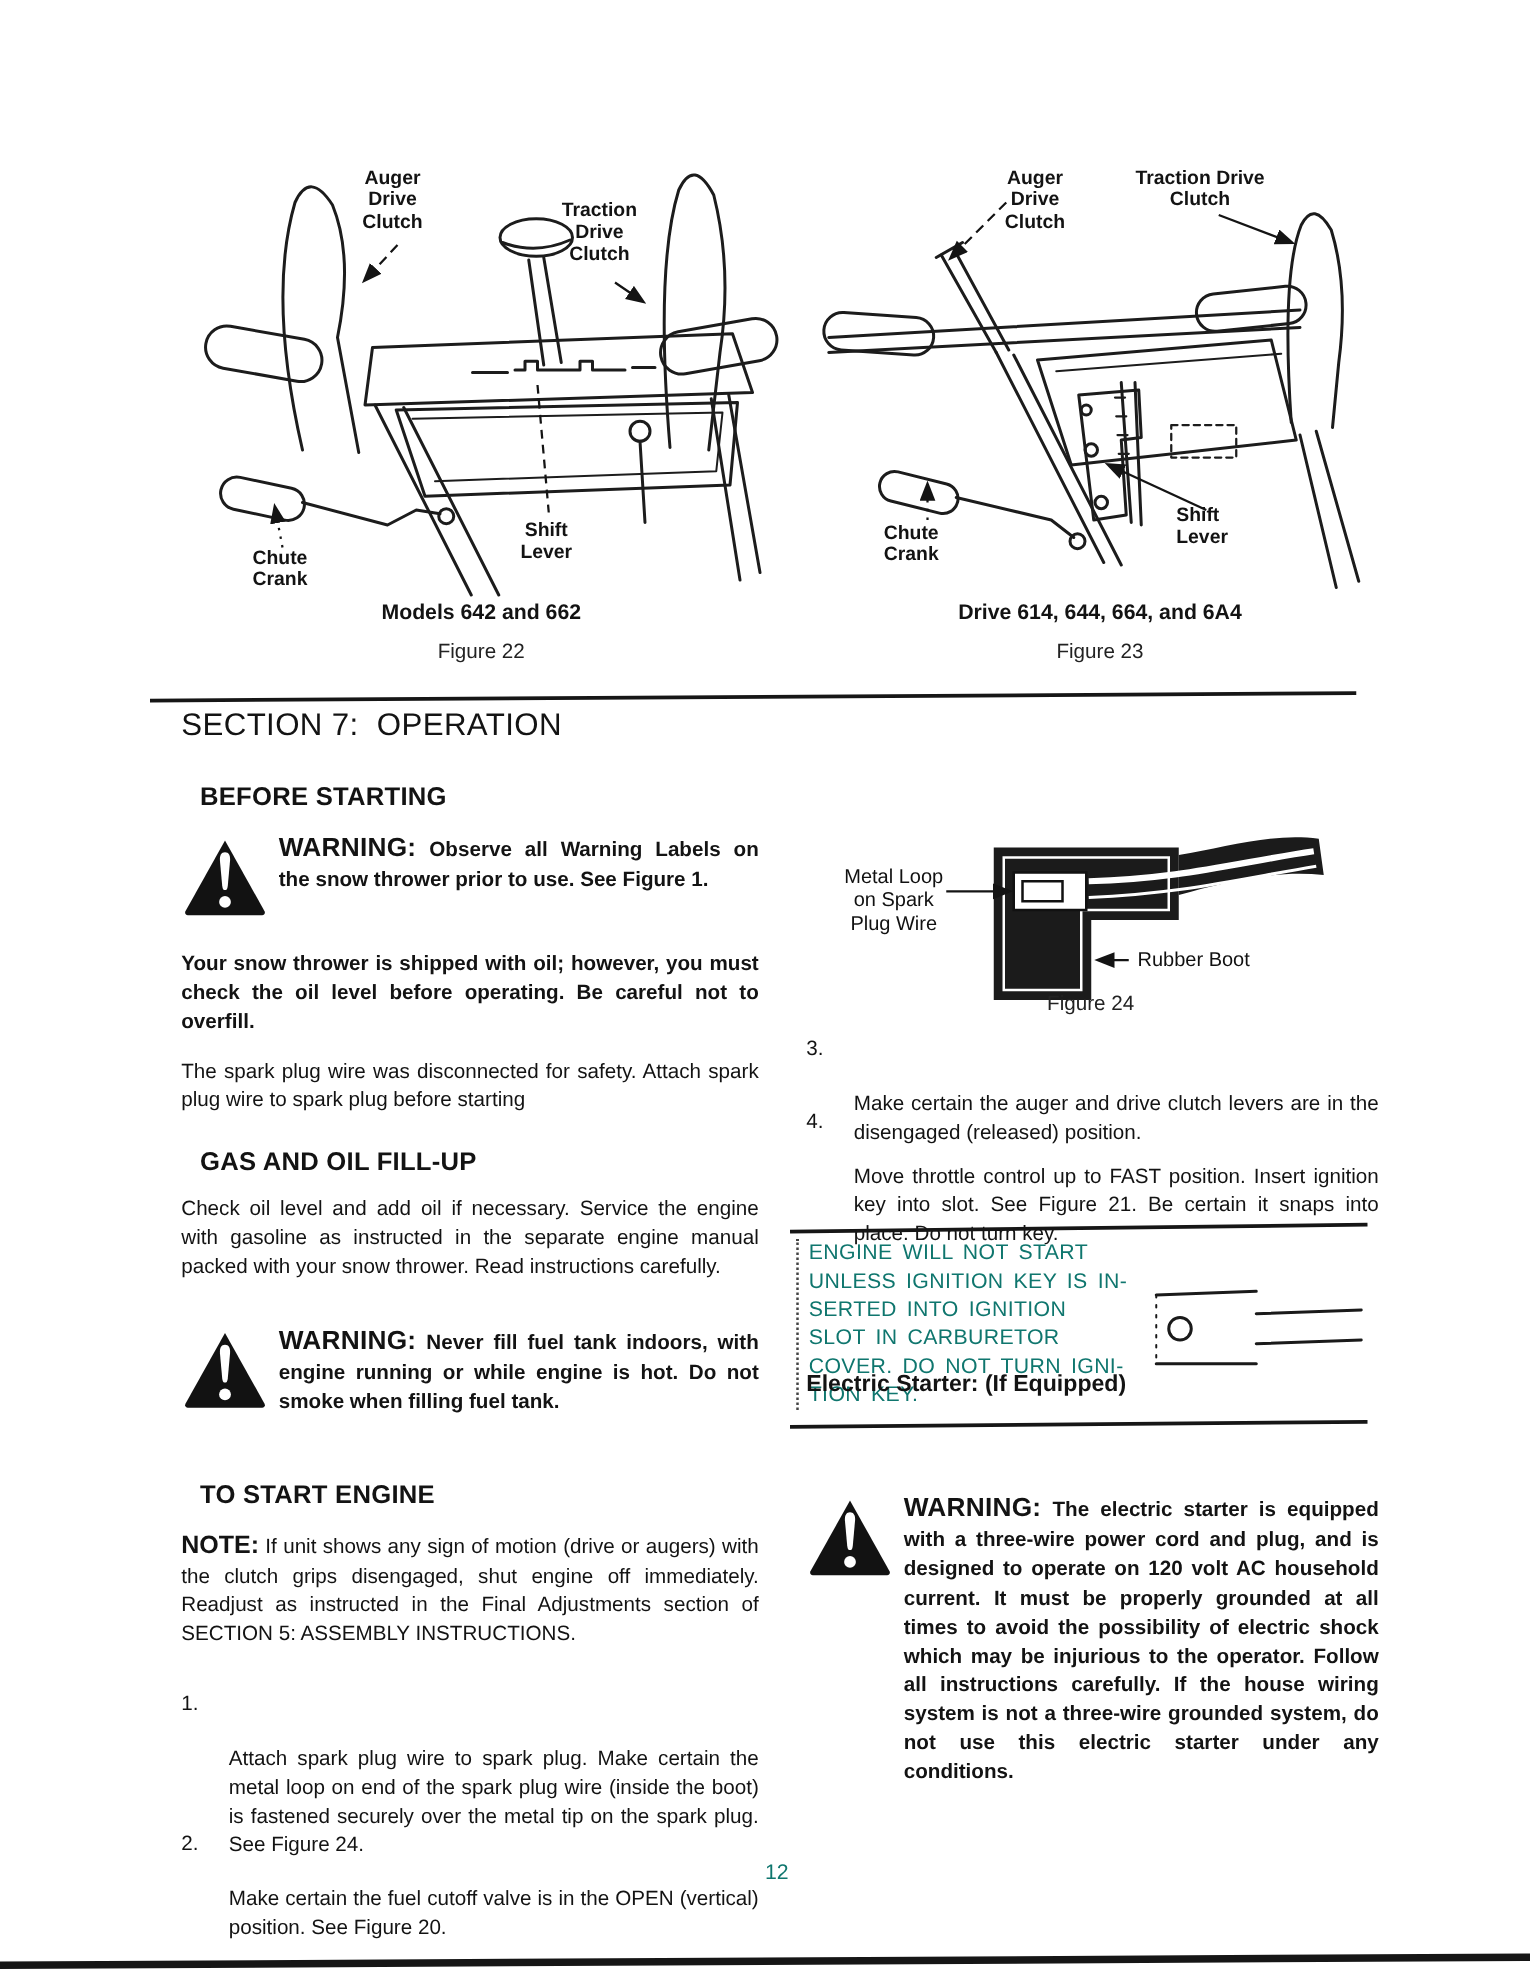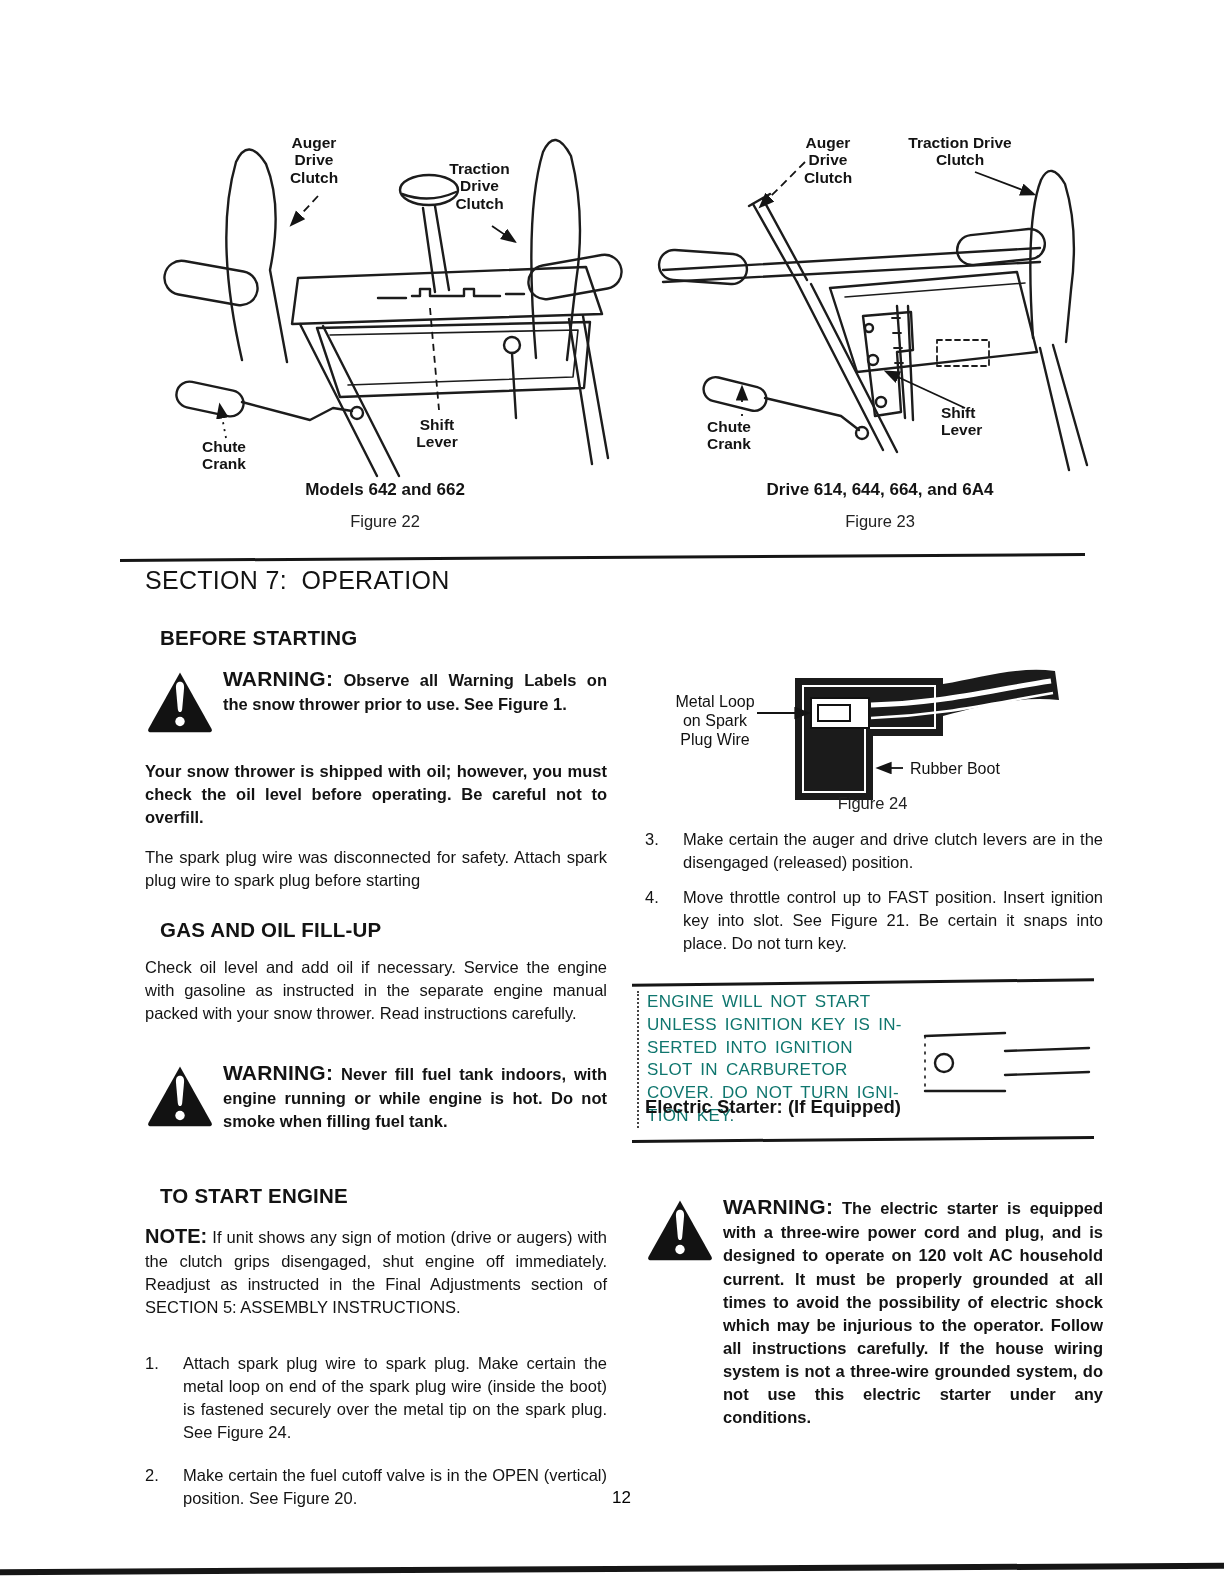--- a/index.html
+++ b/index.html
@@ -26,27 +26,27 @@
   .h3{position:absolute;left:0;font-weight:700;font-size:18.5px;}
   .para{position:absolute;left:0;right:0;font-size:16.5px;line-height:1.4;text-align:justify;}
   .parab{font-weight:700;}
   .warn{position:absolute;left:0;right:0;display:flex;align-items:flex-start;}
   .warn .tri{flex:0 0 70px;width:66px;height:72px;margin-top:2px;}
   .warntext{flex:1;font-size:16.5px;font-weight:700;line-height:1.4;text-align:justify;margin-left:8px;}
   .warnword{font-size:21px;font-weight:700;letter-spacing:.2px;}
   .noteword{font-size:20px;font-weight:700;}
   .li{position:absolute;left:0;right:0;display:flex;}
   .num{flex:0 0 38px;font-size:16.5px;line-height:1.4;}
-  .litext{flex:1;font-size:16.5px;line-height:1.4;text-align:justify;}
+  .litext{flex:1;font-size:16.5px;line-height:1.4;text-align:justify;margin-top:44px;}
   
   .f24label{position:absolute;font-size:16px;line-height:1.2;white-space:pre-line;color:#111;}
   
   .ebox-text{position:absolute;font-size:17px;line-height:1.34;letter-spacing:.3px;word-spacing:3px;
              color:#0f766e;border-left:2px dotted #444;padding-left:8px;}
-  .pagenum{position:absolute;font-size:17px;color:#000000;}
+  .pagenum{position:absolute;font-size:17px;color:#0f766e;}
 </style>
 </head>
 <body>
 
 <div class="page">
 
   <div class="fig" style="left:140px;top:120px;width:490px;height:420px;">
     <svg class="art" width="490" height="360" viewBox="0 0 490 360">
       <defs>
         <marker id="ah22" markerWidth="9" markerHeight="8" refX="7" refY="3.5" orient="auto">

